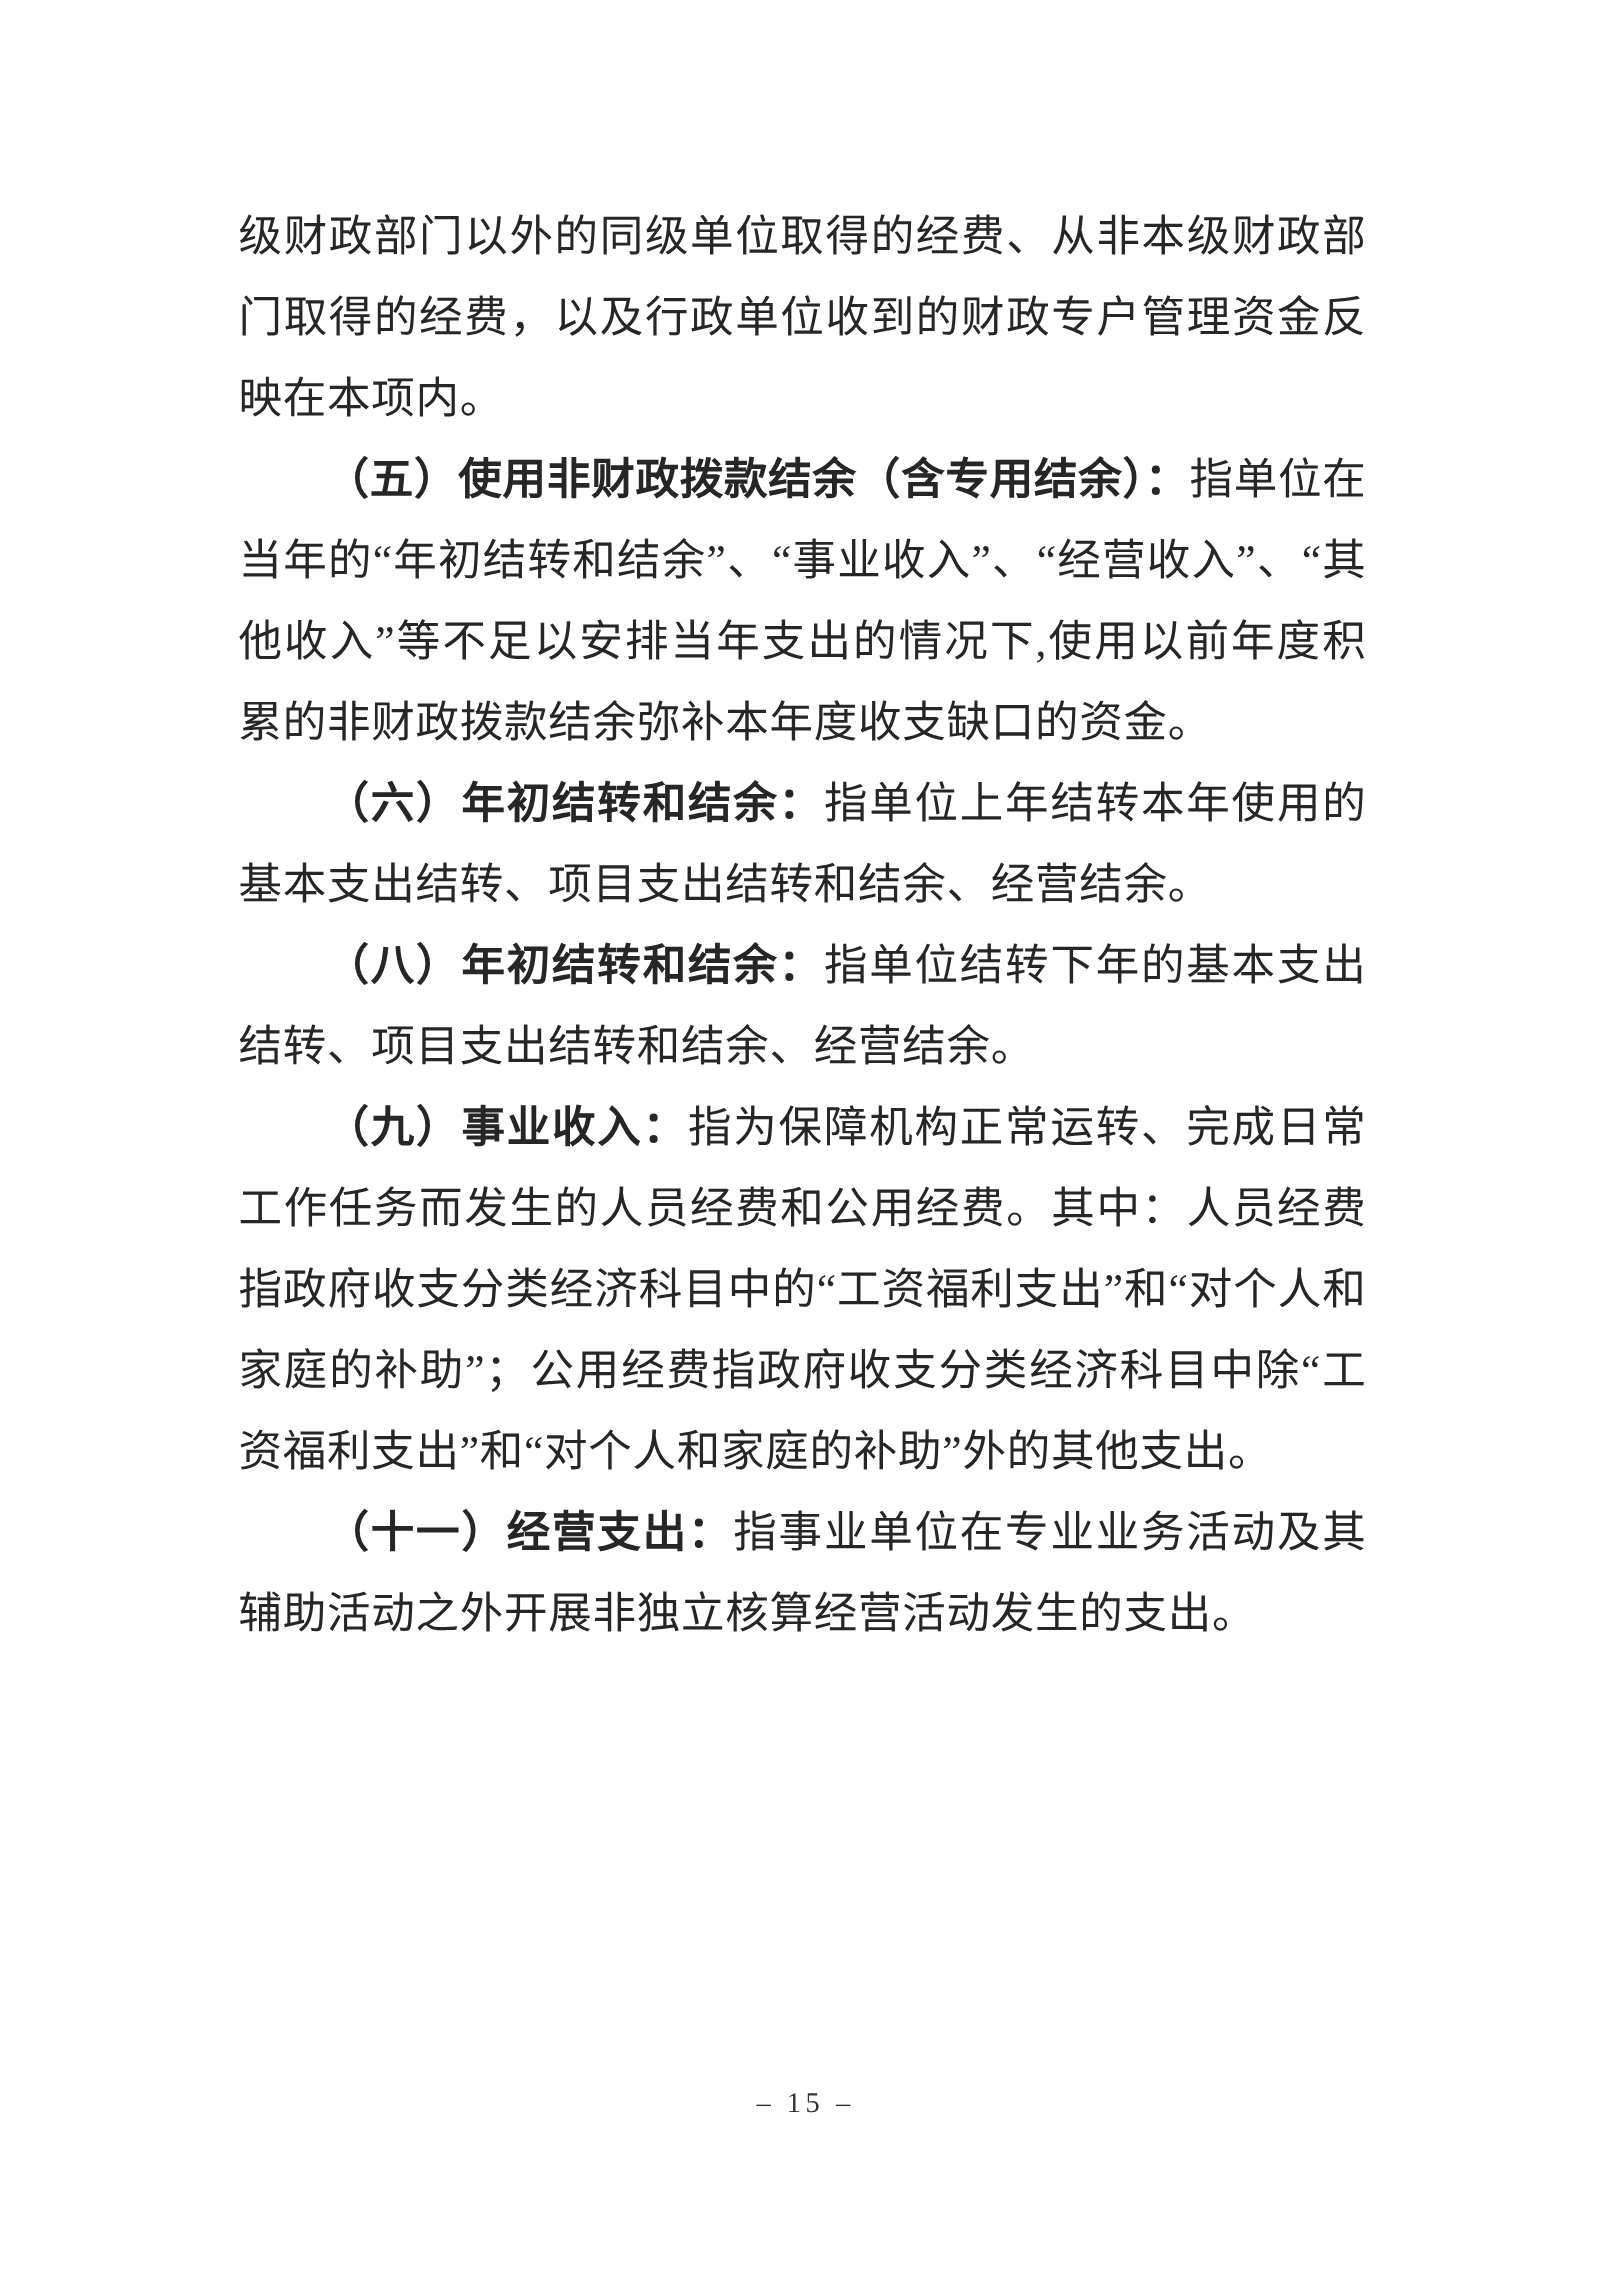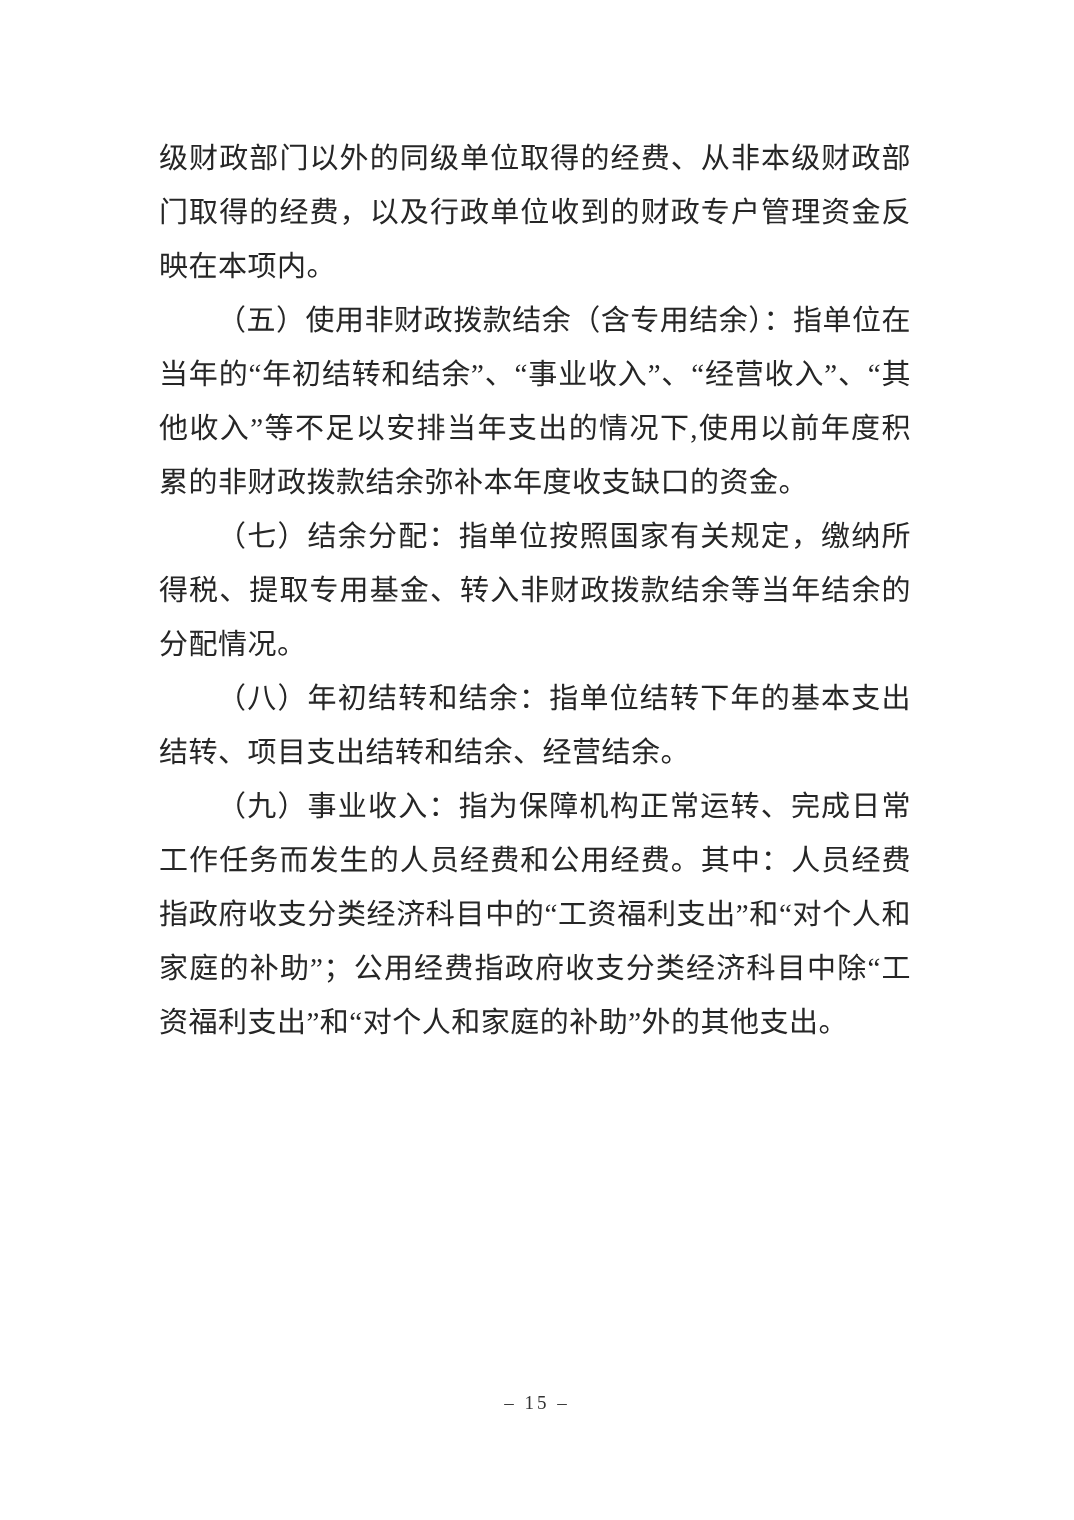--- a/index.html
+++ b/index.html
@@ -29,21 +29,21 @@
     line-height: 54px;
     text-align: justify;
     text-justify: inter-ideograph;
     text-indent: 2em;
     letter-spacing: 0.5px;
   }
   .doc-body p.continuation {
     text-indent: 0;
   }
   .doc-body .lead {
-    font-weight: 400;
+    font-weight: 700;
   }
   .page-footer {
     position: absolute;
     left: 0;
     top: 1392px;
     width: 1074px;
     text-align: center;
     font-size: 19px;
     letter-spacing: 3px;
     color: #333333;
@@ -52,25 +52,26 @@
 </head>
 <body>
 
 <div class="page">
   <div class="doc-body">
 
     <p class="continuation"><span class="lead"></span><span>级财政部门以外的同级单位取得的经费、从非本级财政部门取得的经费，以及行政单位收到的财政专户管理资金反映在本项内。</span></p>
 
     <p><span class="lead">（五）使用非财政拨款结余（含专用结余）：</span><span>指单位在当年的“年初结转和结余”、“事业收入”、“经营收入”、“其他收入”等不足以安排当年支出的情况下,使用以前年度积累的非财政拨款结余弥补本年度收支缺口的资金。</span></p>
 
+    <p><span class="lead">（六）年初结转和结余：</span><span>指单位上年结转本年使用的基本支出结转、项目支出结转和结余、经营结余。</span></p>
 
-    <p><span class="lead">（七）结余分配：</span><span>指单位按照国家有关规定，缴纳所得税、提取专用基金、转入非财政拨款结余等当年结余的分配情况。</span></p>
 
     <p><span class="lead">（八）年初结转和结余：</span><span>指单位结转下年的基本支出结转、项目支出结转和结余、经营结余。</span></p>
 
     <p><span class="lead">（九）事业收入：</span><span>指为保障机构正常运转、完成日常工作任务而发生的人员经费和公用经费。其中：人员经费指政府收支分类经济科目中的“工资福利支出”和“对个人和家庭的补助”；公用经费指政府收支分类经济科目中除“工资福利支出”和“对个人和家庭的补助”外的其他支出。</span></p>
 
 
+    <p><span class="lead">（十一）经营支出：</span><span>指事业单位在专业业务活动及其辅助活动之外开展非独立核算经营活动发生的支出。</span></p>
 
   </div>
 
   <div class="page-footer">– 15 –</div>
 </div>
 
 </body></html>

